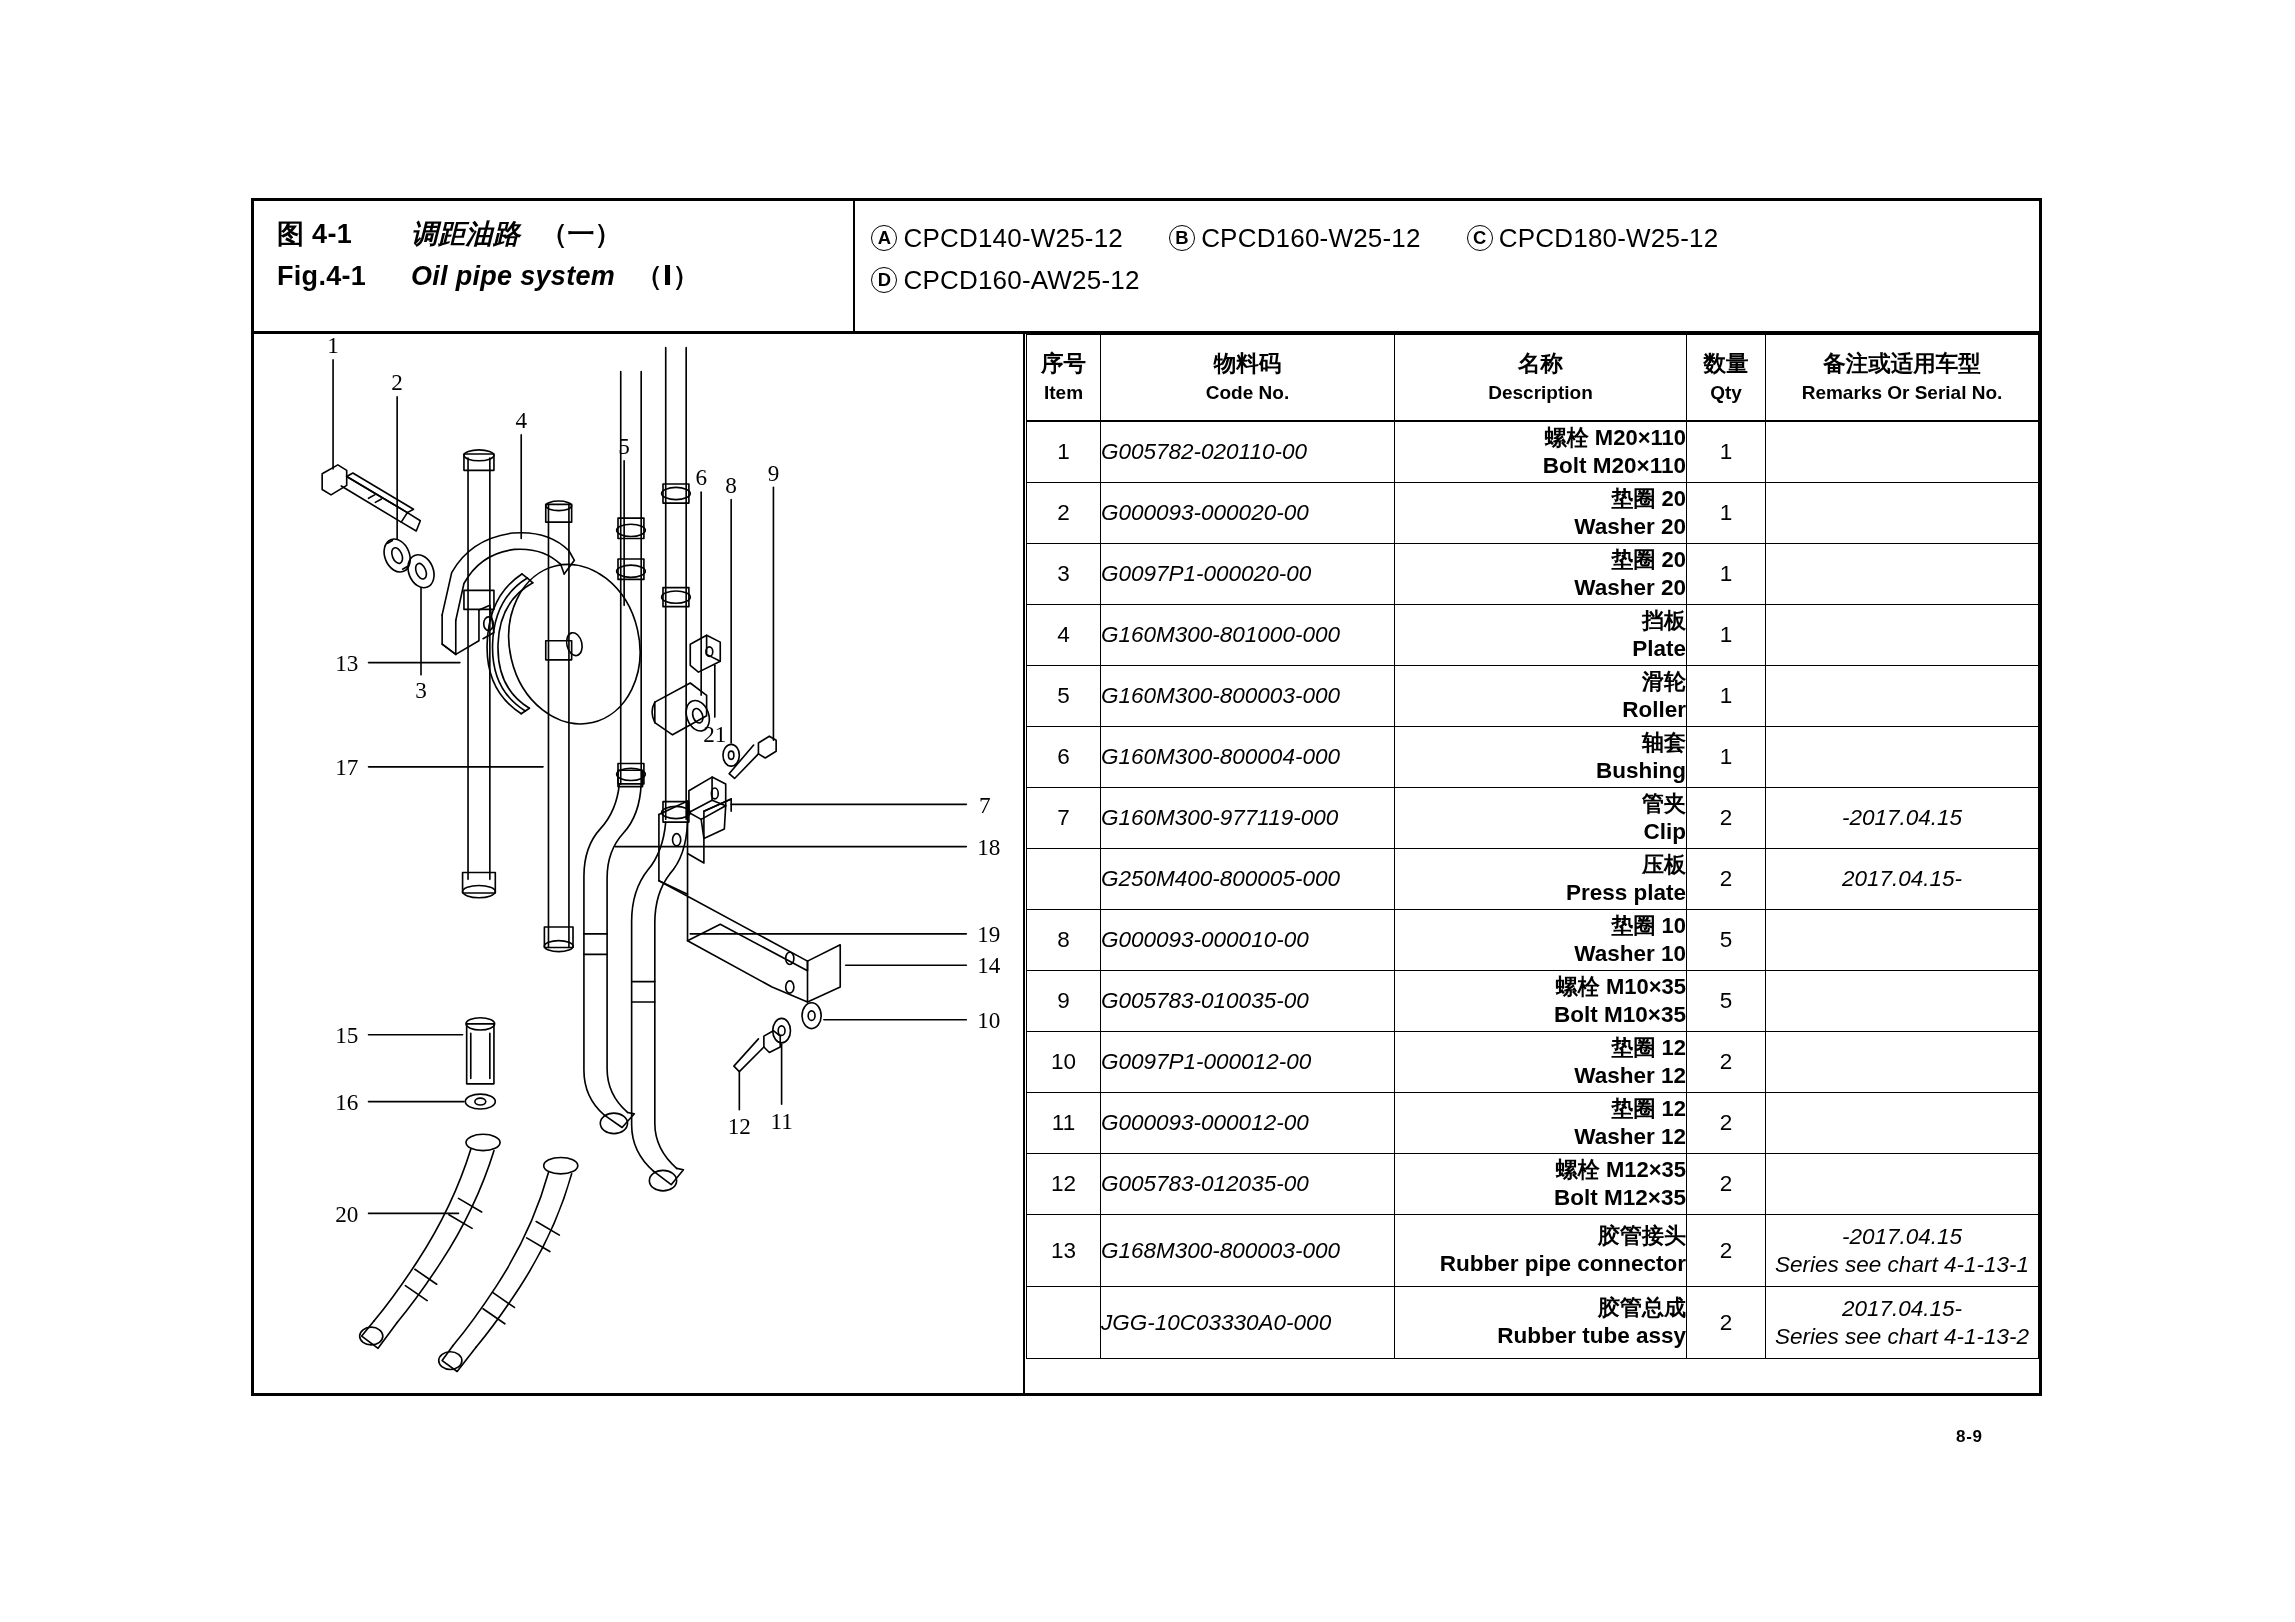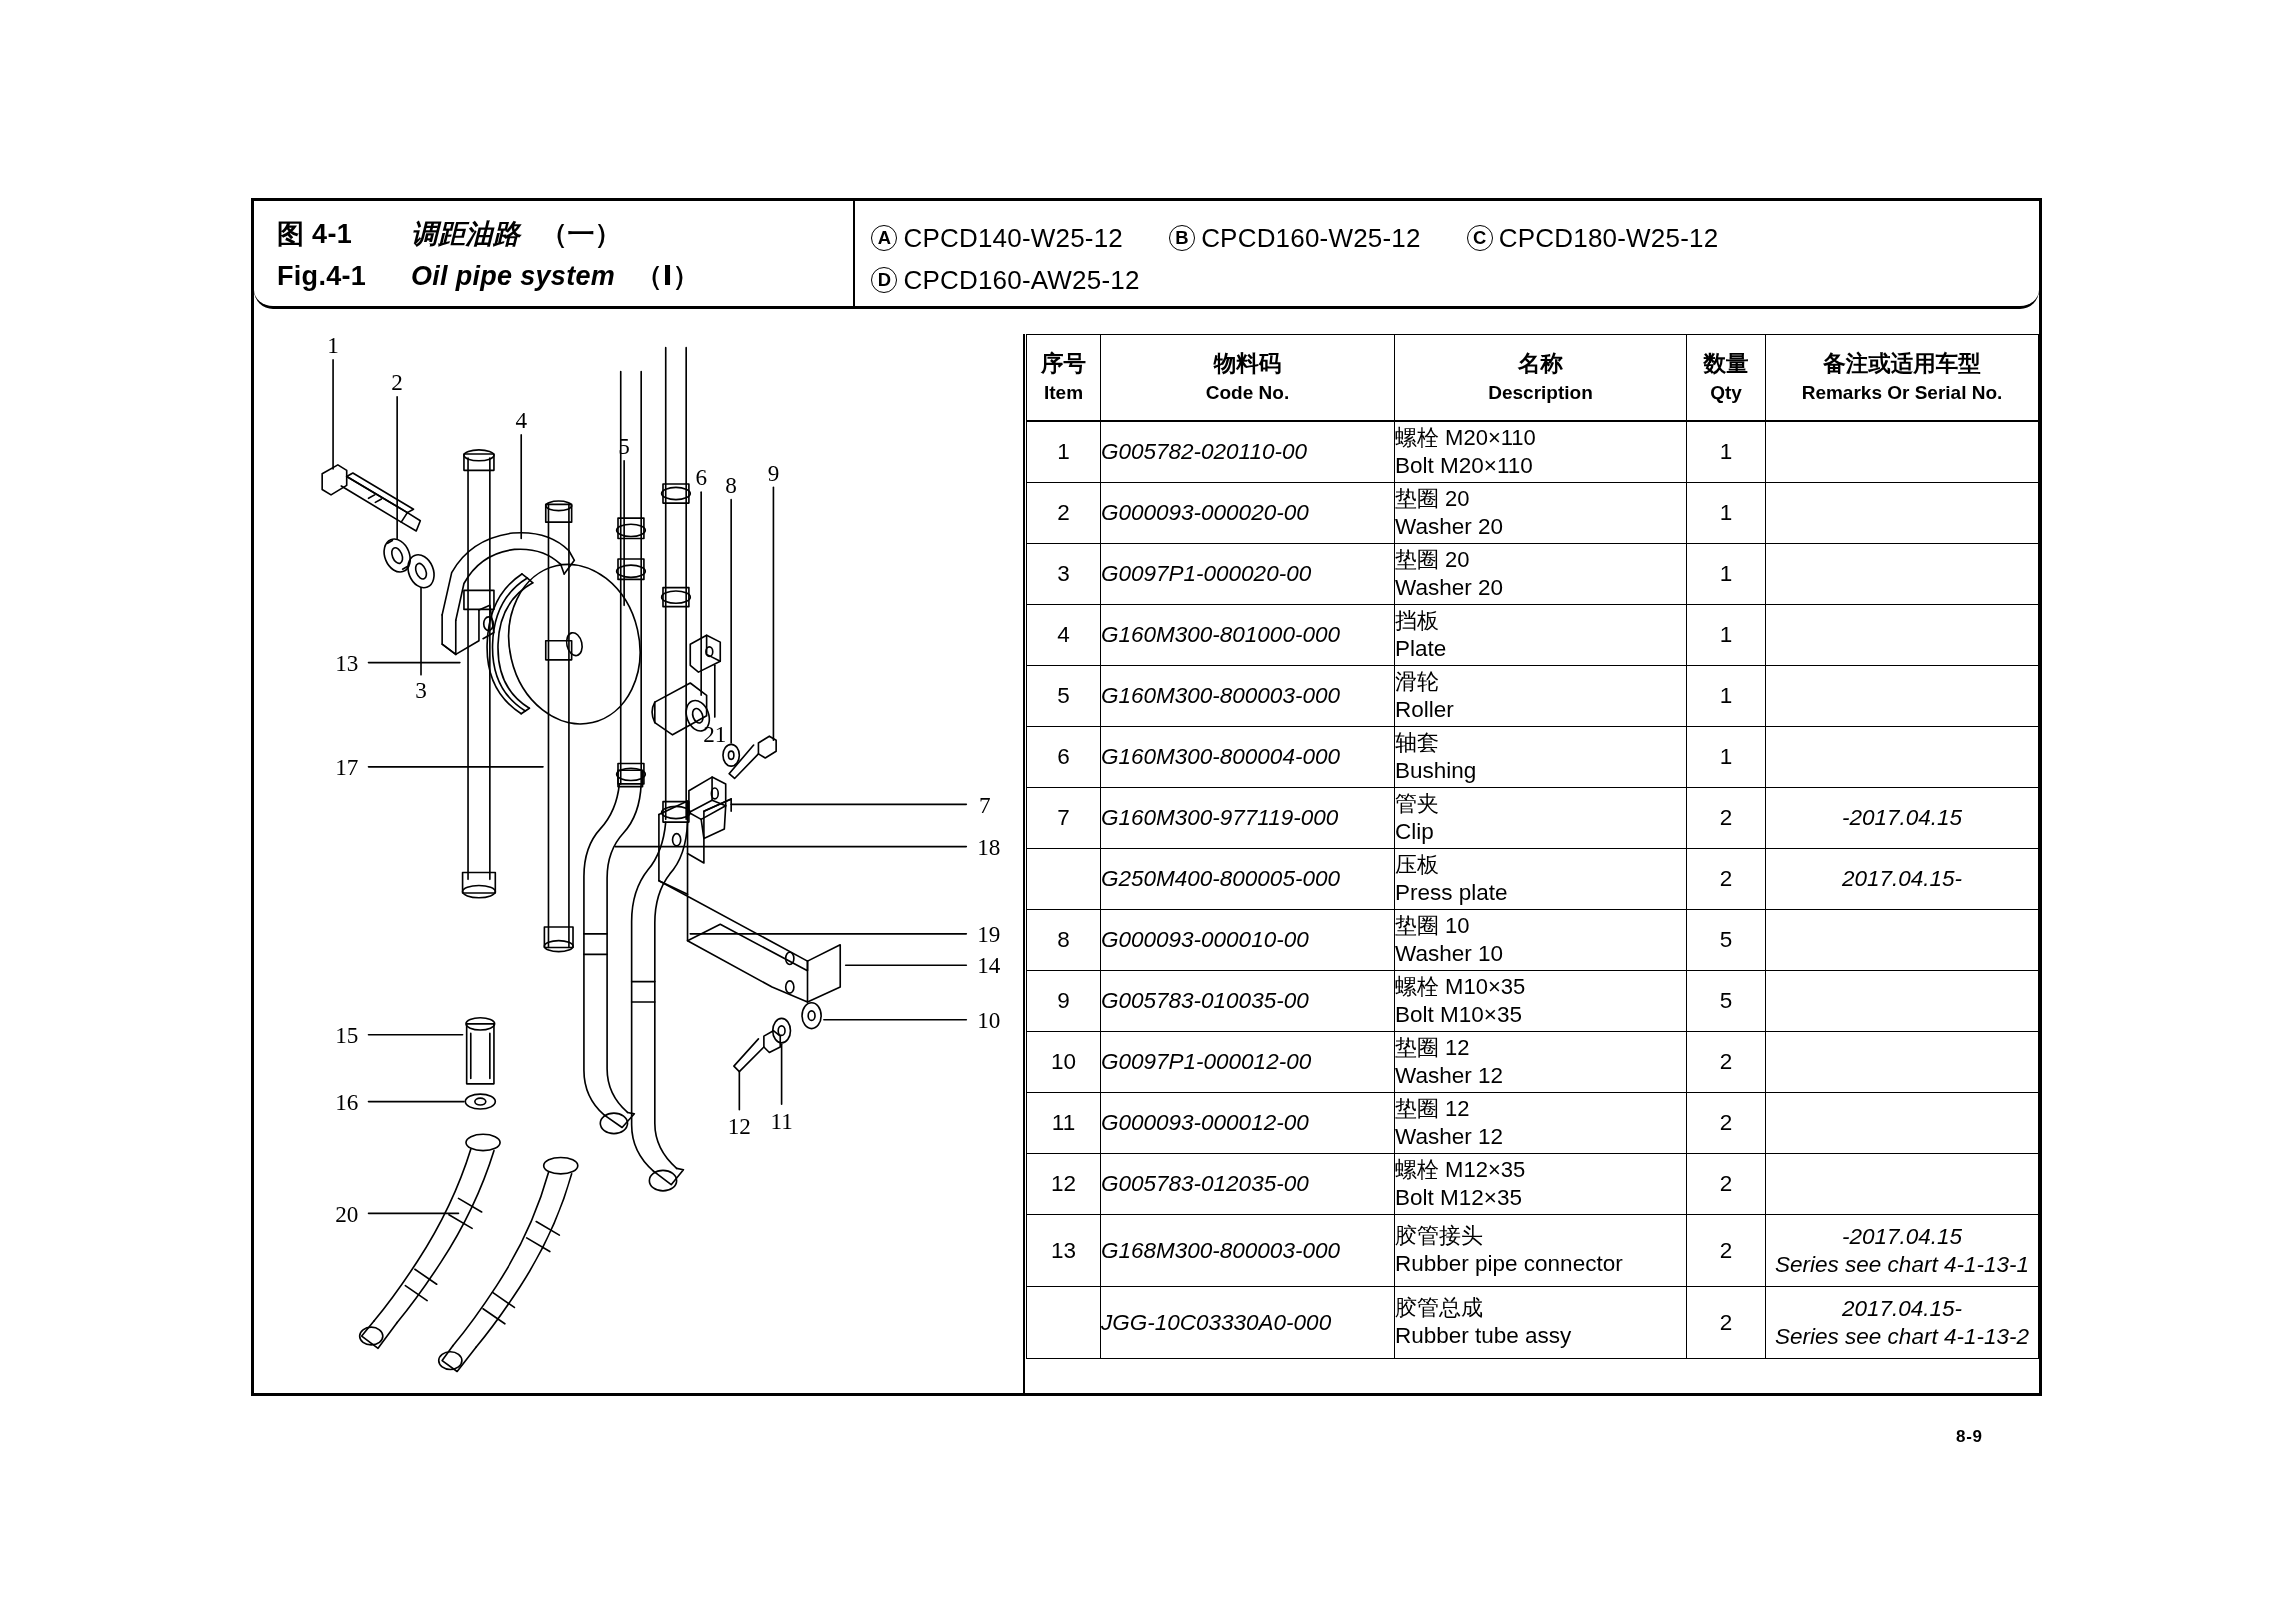--- a/index.html
+++ b/index.html
@@ -20,25 +20,24 @@
     left: 251px; top: 198px;
     width: 1791px; height: 1198px;
     border: 3.4px solid #000;
     box-sizing: border-box;
   }
 
   
   #header-band {
     position: absolute;
     left: 0; top: 0;
-    width: 100%; height: 108px;
+    width: 100%; height: 133px;
     border-bottom: 3.4px solid #000;
     box-sizing: border-box;
     display: flex;
-    border-radius: 19px;
   }
   #title-cell {
     width: 601px;
     border-right: 2.7px solid #000;
     box-sizing: border-box;
     padding: 15px 0 0 23px;
   }
   .title-line {
     display: flex;
     align-items: baseline;
@@ -139,21 +138,21 @@
 
   .hdr2 {
     text-align: center;
     line-height: 1.22;
   }
   .hdr-cn { font-size: 22.5px; }
   .hdr-en { font-size: 19px; }
 
   td.c-item, td.c-qty { text-align: center; }
   td.c-code { text-align: left; white-space: nowrap; font-style: italic; }
-  td.c-desc { text-align: left; padding-left: 11px; line-height: 1.28; }
+  td.c-desc { text-align: right; padding-left: 11px; line-height: 1.28; font-weight: bold; }
   td.c-rem  { text-align: center; line-height: 1.22; font-style: italic; }
 
   .desc-cn { display: block; font-size: 22px; }
   .desc-en { display: block; font-size: 22.5px; }
   .rem-l1 { display: block; }
   .rem-l2 { display: block; white-space: nowrap; }
 
   tr.r-tall td { height: 71px; }
   tr.r-std  td { height: 60px; }
 

